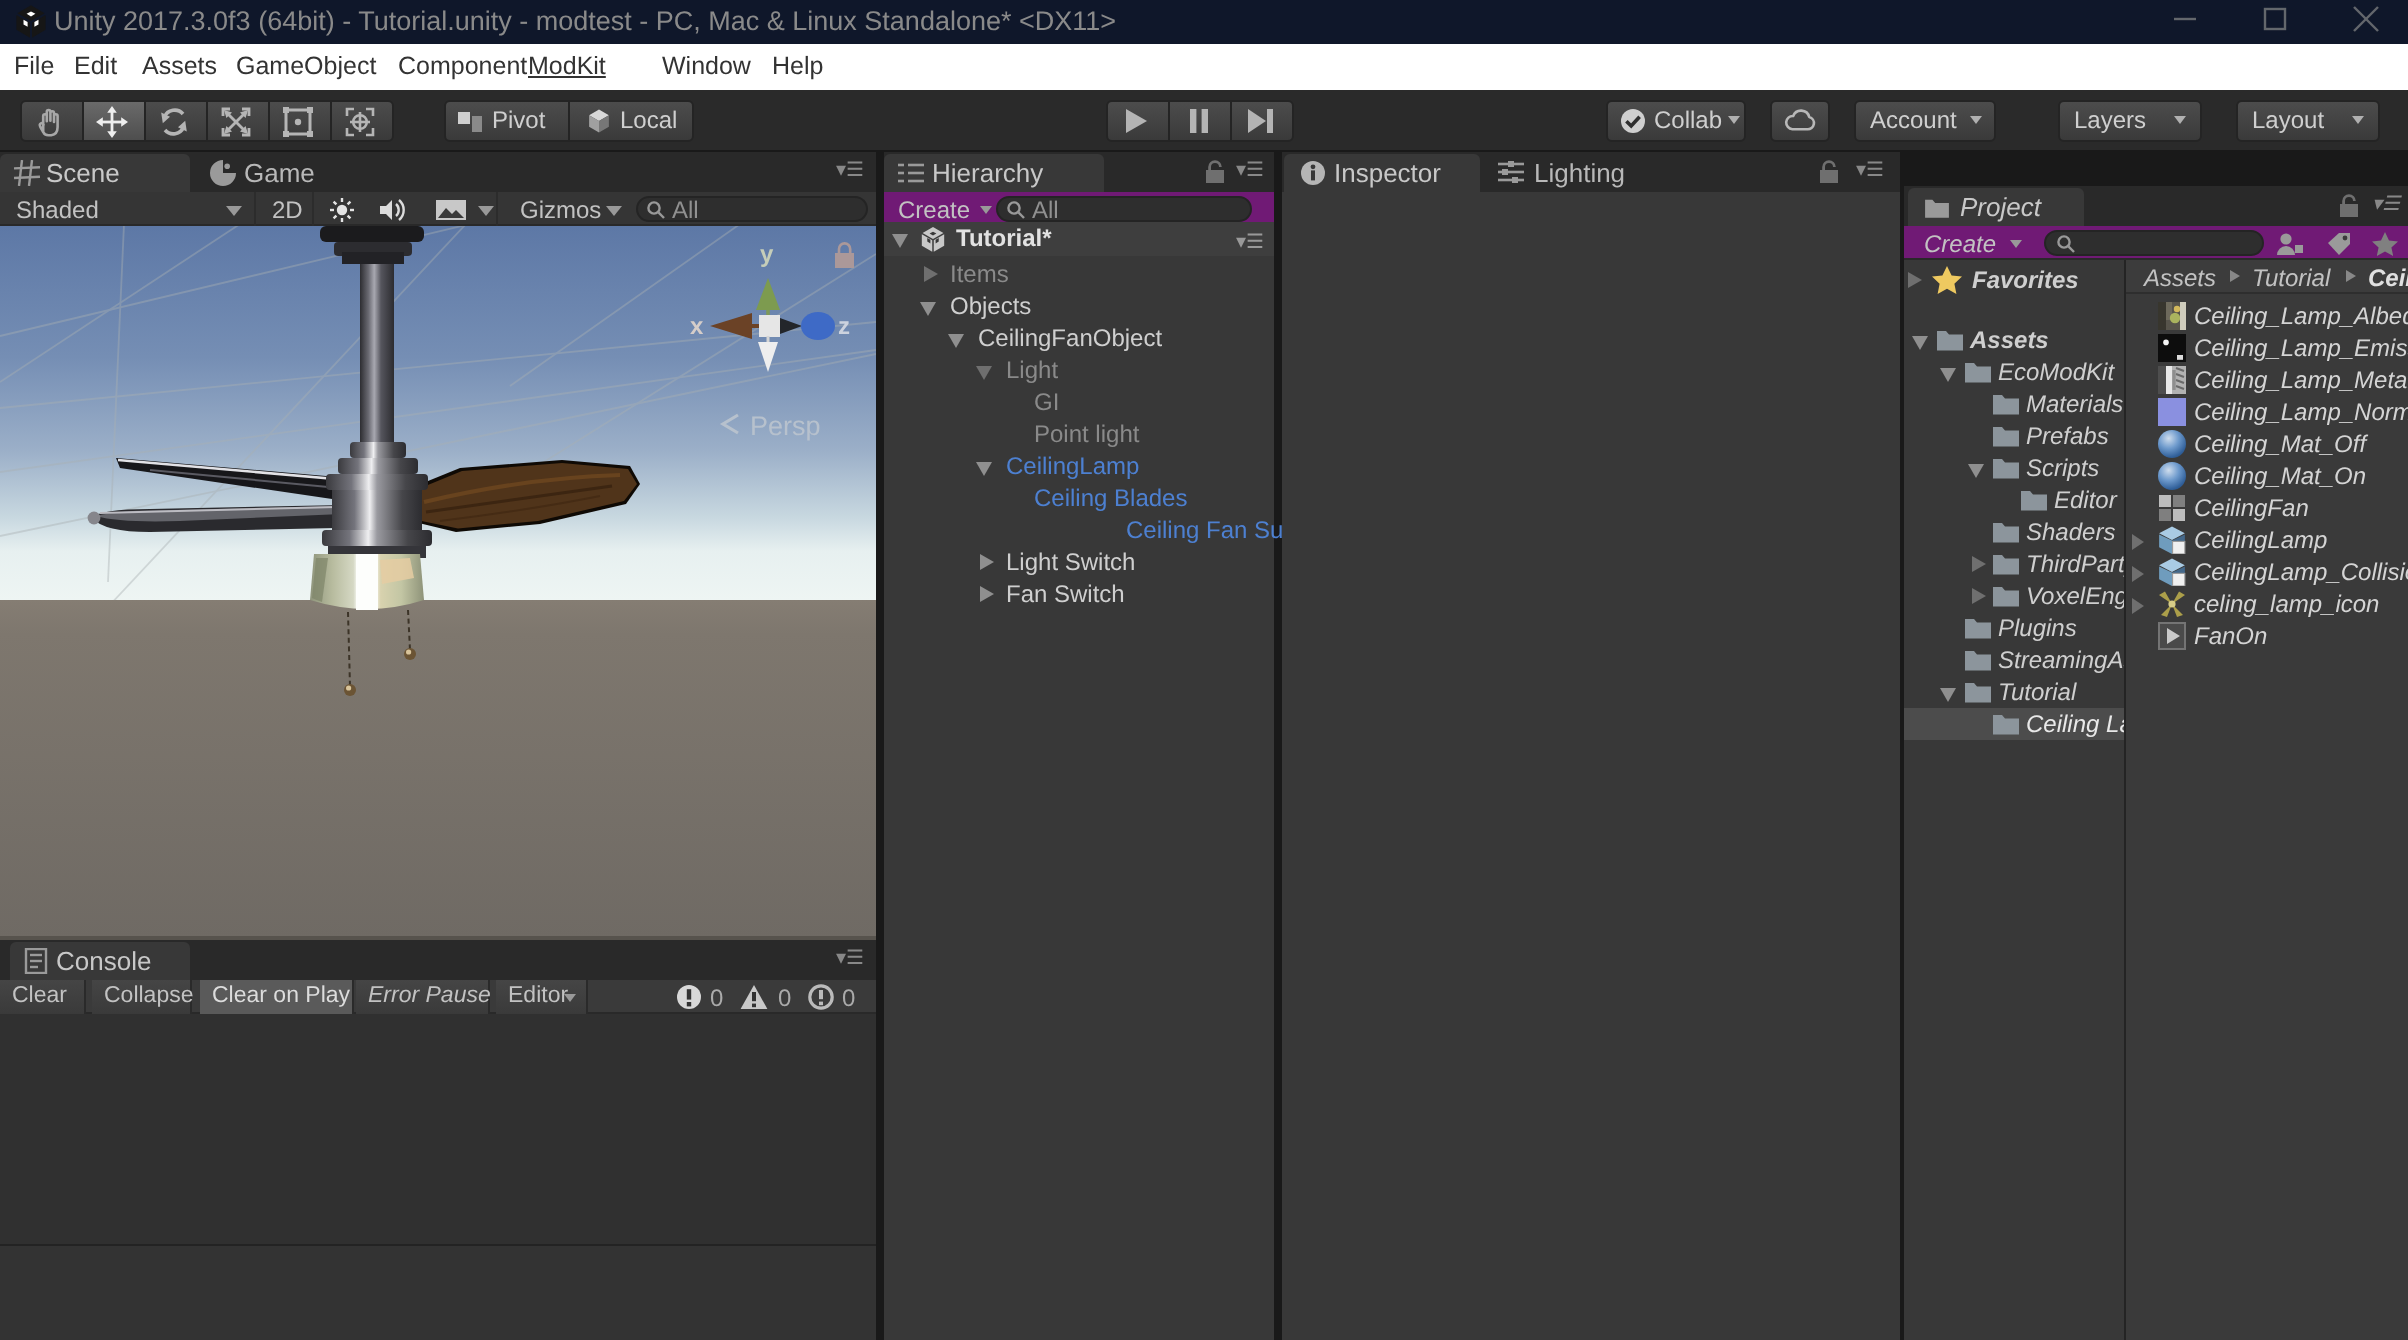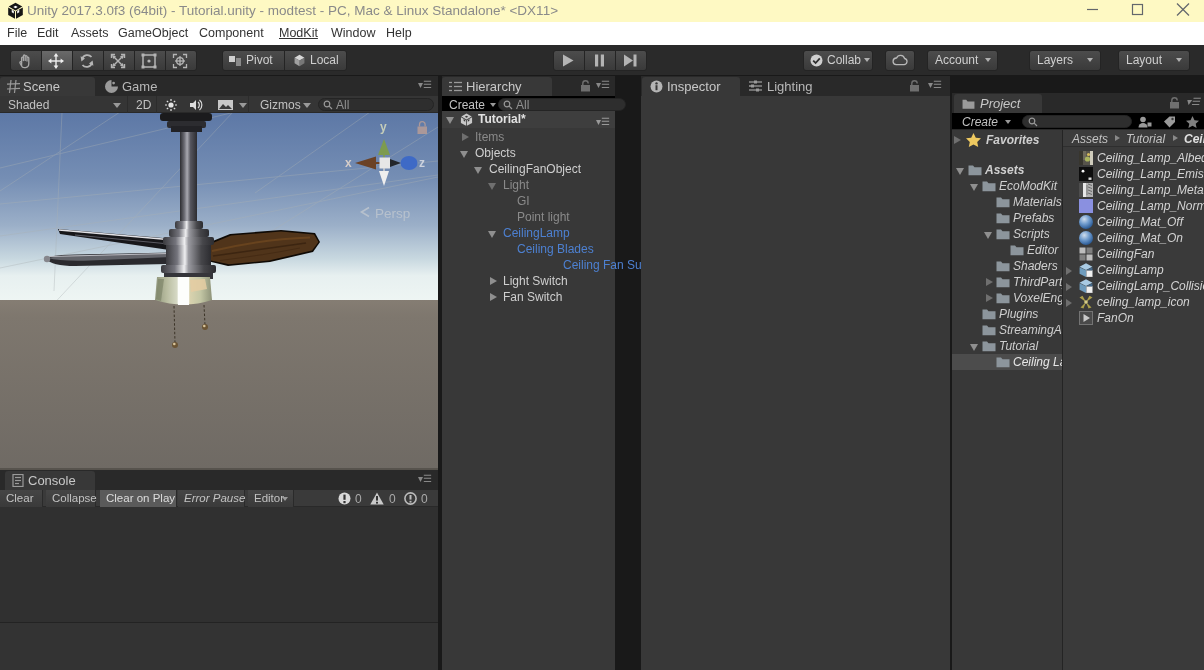--- a/index.html
+++ b/index.html
@@ -2,41 +2,41 @@
 <html><head>
 <meta charset="utf-8">
 <style>
   * { margin:0; padding:0; box-sizing:border-box; }
   html,body { width:1204px; height:670px; overflow:hidden; background:#282828;
     font-family:"Liberation Sans", sans-serif; }
   .abs { position:absolute; }
   #stage { position:relative; width:1204px; height:670px; }
 
   
-  #titlebar { left:0; top:0; width:1204px; height:22px; background:#fef9c3; color:#8a8a8a;
+  #titlebar { left:0; top:0; width:1204px; height:22px; background:#0f172a; color:#8a8a8a;
     font-size:13.5px; line-height:22px; }
   #menubar { left:0; top:22px; width:1204px; height:23px; background:#ffffff; color:#333333;
     font-size:12.5px; line-height:23px; }
   .menuitem { position:absolute; top:0; }
 
   
   #toolbar { left:0; top:45px; width:1204px; height:30px; background:#2a2a2a; }
   .tbtn { position:absolute; top:5px; height:21px; background:linear-gradient(#4c4c4c,#3a3a3a);
     border:1px solid #242424; }
   .tbtn.on { background:linear-gradient(#6a6a6a,#4e4e4e); }
   .tbtxt { color:#cfcfcf; font-size:12px; line-height:19px; }
 
   
   #workarea { left:0; top:75px; width:1204px; height:595px; background:#191919; }
   .panel { position:absolute; background:#383838; }
   .tabbar { position:absolute; left:0; top:0; right:0; height:20px; background:#292929; }
   .tab { position:absolute; top:1px; height:19px; border-radius:3px 3px 0 0;
     color:#b8b8b8; font-size:13px; line-height:19px; }
   .tab.active { background:#383838; color:#c8c8c8; }
-  .paneltools { position:absolute; left:0; top:20px; right:0; height:17px; background:#000000;
+  .paneltools { position:absolute; left:0; top:20px; right:0; height:17px; background:#701a75;
     border-bottom:1px solid #292929; }
   .ddtxt { color:#c2c2c2; font-size:12px; }
   .row { position:absolute; left:0; right:0; height:16px; font-size:12px; line-height:16px;
     color:#cfcfcf; white-space:nowrap; }
   .grey { color:#8a8a8a; }
   .blue { color:#4d80d1; }
   .arrow { position:absolute; width:0; height:0; }
   .arr-r { border-left:7px solid #8f8f8f; border-top:4.5px solid transparent; border-bottom:4.5px solid transparent; }
   .arr-d { border-top:7px solid #8f8f8f; border-left:4.5px solid transparent; border-right:4.5px solid transparent; }
   .lockmenu { position:absolute; top:4px; color:#888; }
@@ -80,21 +80,21 @@
         <line x1="109" y1="3.5" x2="97" y2="15.5"></line>
       </g>
     </svg>
   </div>
   <div id="menubar" class="abs">
     <span class="menuitem" style="left:7px;">File</span>
     <span class="menuitem" style="left:37px;">Edit</span>
     <span class="menuitem" style="left:71px;">Assets</span>
     <span class="menuitem" style="left:118px;">GameObject</span>
     <span class="menuitem" style="left:199px;">Component</span>
-    <span class="menuitem" style="left:279px;text-decoration:underline;">ModKit</span>
+    <span class="menuitem" style="left:264px;text-decoration:underline;">ModKit</span>
     <span class="menuitem" style="left:331px;">Window</span>
     <span class="menuitem" style="left:386px;">Help</span>
   </div>
   <div id="toolbar" class="abs">
 
     <div class="tbtn" style="left:10px;width:32px;border-radius:3px 0 0 3px;"></div>
     <div class="tbtn on" style="left:41px;width:32px;"></div>
     <div class="tbtn" style="left:72px;width:32px;"></div>
     <div class="tbtn" style="left:103px;width:32px;"></div>
     <div class="tbtn" style="left:134px;width:32px;"></div>
@@ -446,21 +446,21 @@
         <circle cx="6.5" cy="6.5" r="5.6" fill="none" stroke="#bbb" stroke-width="1.6"></circle>
         <rect x="5.5" y="3" width="2" height="4.6" fill="#bbb"></rect>
         <rect x="5.5" y="8.8" width="2" height="1.8" fill="#bbb"></rect>
       </svg>
       <span class="abs" style="left:421px;top:2px;color:#aaa;font-size:12px;">0</span>
     </div>
     <div class="abs" style="left:0;top:37px;width:438px;height:115px;background:#303030;"></div>
     <div class="abs" style="left:0;top:152px;width:438px;height:1px;background:#232323;"></div>
     <div class="abs" style="left:0;top:153px;width:438px;height:47px;background:#333333;"></div>
   </div>
-  <div id="hierpanel" class="panel" style="left:442px;top:76px;width:173px;height:594px;">
+  <div id="hierpanel" class="panel" style="left:442px;top:76px;width:195px;height:594px;">
     <div class="tabbar">
       <div class="tab active" style="left:0;width:110px;">
         <svg class="abs" style="left:7px;top:4px;" width="13" height="11" viewBox="0 0 13 11">
           <g stroke="#9a9a9a" stroke-width="1.3">
             <line x1="0" y1="1.5" x2="3" y2="1.5"></line>
               <line x1="5" y1="1.5" x2="13" y2="1.5"></line>
             <line x1="0" y1="5.5" x2="3" y2="5.5"></line>
               <line x1="5" y1="5.5" x2="13" y2="5.5"></line>
             <line x1="0" y1="9.5" x2="3" y2="9.5"></line>
               <line x1="5" y1="9.5" x2="13" y2="9.5"></line>

